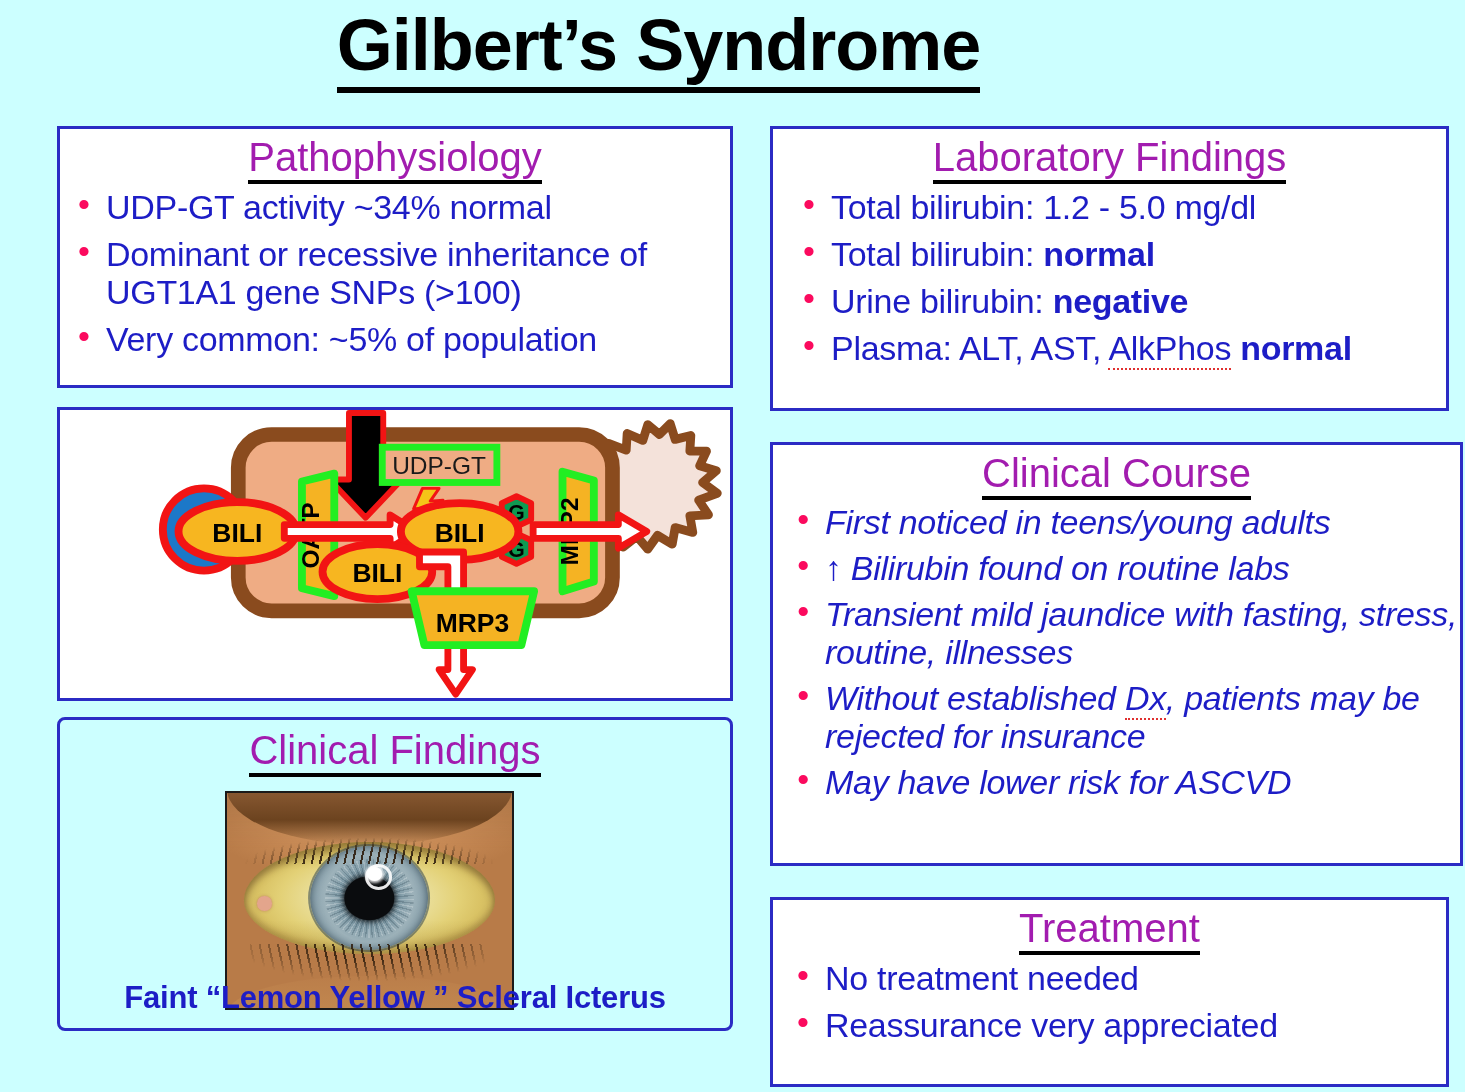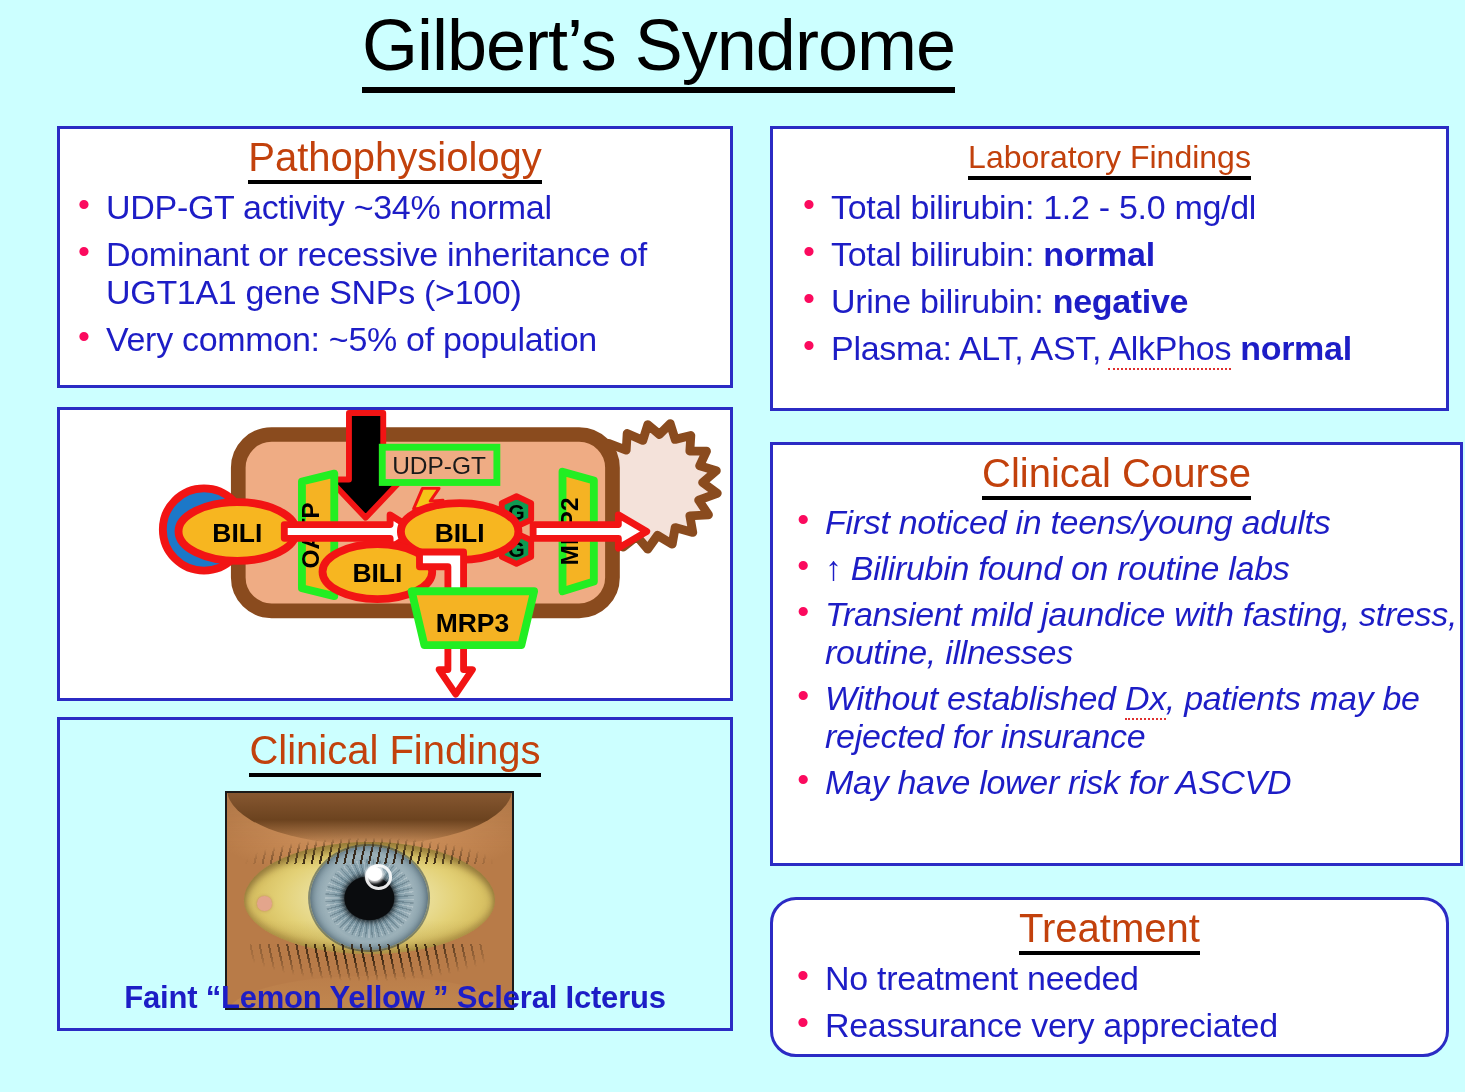--- a/index.html
+++ b/index.html
@@ -13,38 +13,39 @@
   .slide{position:relative;width:1465px;height:1092px;}
 
   
   #page-title{
     position:absolute;left:0;top:2px;width:1317px;
     text-align:center;
     font-size:72px;line-height:86px;
     color:#000000;
     letter-spacing:-1px;
     white-space:nowrap;
+    font-weight:bold;
   }
   #page-title span.t{
     border-bottom:6px solid #000;
     padding-bottom:2px;
   }
 
   
   .box{
     position:absolute;
     border:3px solid #2B2BC4;
     background:#FFFFFF;
     box-sizing:border-box;
   }
   .box-cyan{background:#CCFFFF;}
 
   .box-head{
     text-align:center;
-    color:#c2410c;
+    color:#a21caf;
     font-size:38px;
     line-height:44px;
     margin-top:6px;
     white-space:nowrap;
   }
   .box-head span.u{border-bottom:4px solid #000;padding-bottom:1px;}
 
   ul.bl{
     list-style:none;
     margin:0;padding:0;
@@ -71,50 +72,50 @@
     padding-bottom:1px;
   }
 
   
   #box-pathophysiology{left:57px;top:126px;width:676px;height:262px;}
   #box-pathophysiology .box-head{font-size:40px;}
   #box-pathophysiology ul.bl{margin-left:10px;margin-top:4px;}
 
   
   #box-laboratory{left:770px;top:126px;width:679px;height:285px;}
-  #box-laboratory .box-head{font-size:32px;}
+  #box-laboratory .box-head{font-size:40px;}
   #box-laboratory ul.bl{margin-left:22px;margin-top:6px;}
 
   
   #box-diagram{left:57px;top:407px;width:676px;height:294px;}
   #diagram-canvas{position:absolute;left:0;top:0;width:100%;height:100%;}
 
   
-  #box-clinical-findings{left:57px;top:717px;width:676px;height:314px;}
+  #box-clinical-findings{left:57px;top:717px;width:676px;height:314px;border-radius:8px;}
   #box-clinical-findings .box-head{font-size:40px;margin-top:8px;}
   #eye-photo{
     position:absolute;left:165px;top:71px;width:285px;height:215px;
     border:2px solid #1a1a1a;
     overflow:hidden;background:#C98B5C;
   }
   #caption-icterus{
     position:absolute;left:0;bottom:12px;width:100%;
     text-align:center;color:#1D1DC6;
     font-size:31px;font-weight:bold;letter-spacing:-0.2px;
     white-space:nowrap;
   }
 
   
   #box-clinical-course{left:770px;top:442px;width:693px;height:424px;}
   #box-clinical-course .box-head{font-size:40px;}
   #box-clinical-course ul.bl{margin-left:16px;margin-top:4px;font-style:italic;}
   #box-clinical-course ul.bl li{margin-top:8px;}
 
   
-  #box-treatment{left:770px;top:897px;width:679px;height:160px;border-radius:26px;}
+  #box-treatment{left:770px;top:897px;width:679px;height:190px;}
   #box-treatment .box-head{font-size:40px;}
   #box-treatment ul.bl{margin-left:16px;margin-top:6px;}
 
   
   .eye-skin{position:absolute;inset:0;
     background:
       radial-gradient(ellipse 60% 34% at 50% 8%, #D8A371 0%, #C88B56 60%, #B87B48 100%),
       linear-gradient(180deg,#D5A274 0%,#CB9260 30%,#C2854F 62%,#D4A071 100%);
   }
   .eye-brow{position:absolute;left:-4%;top:2%;width:108%;height:22%;

